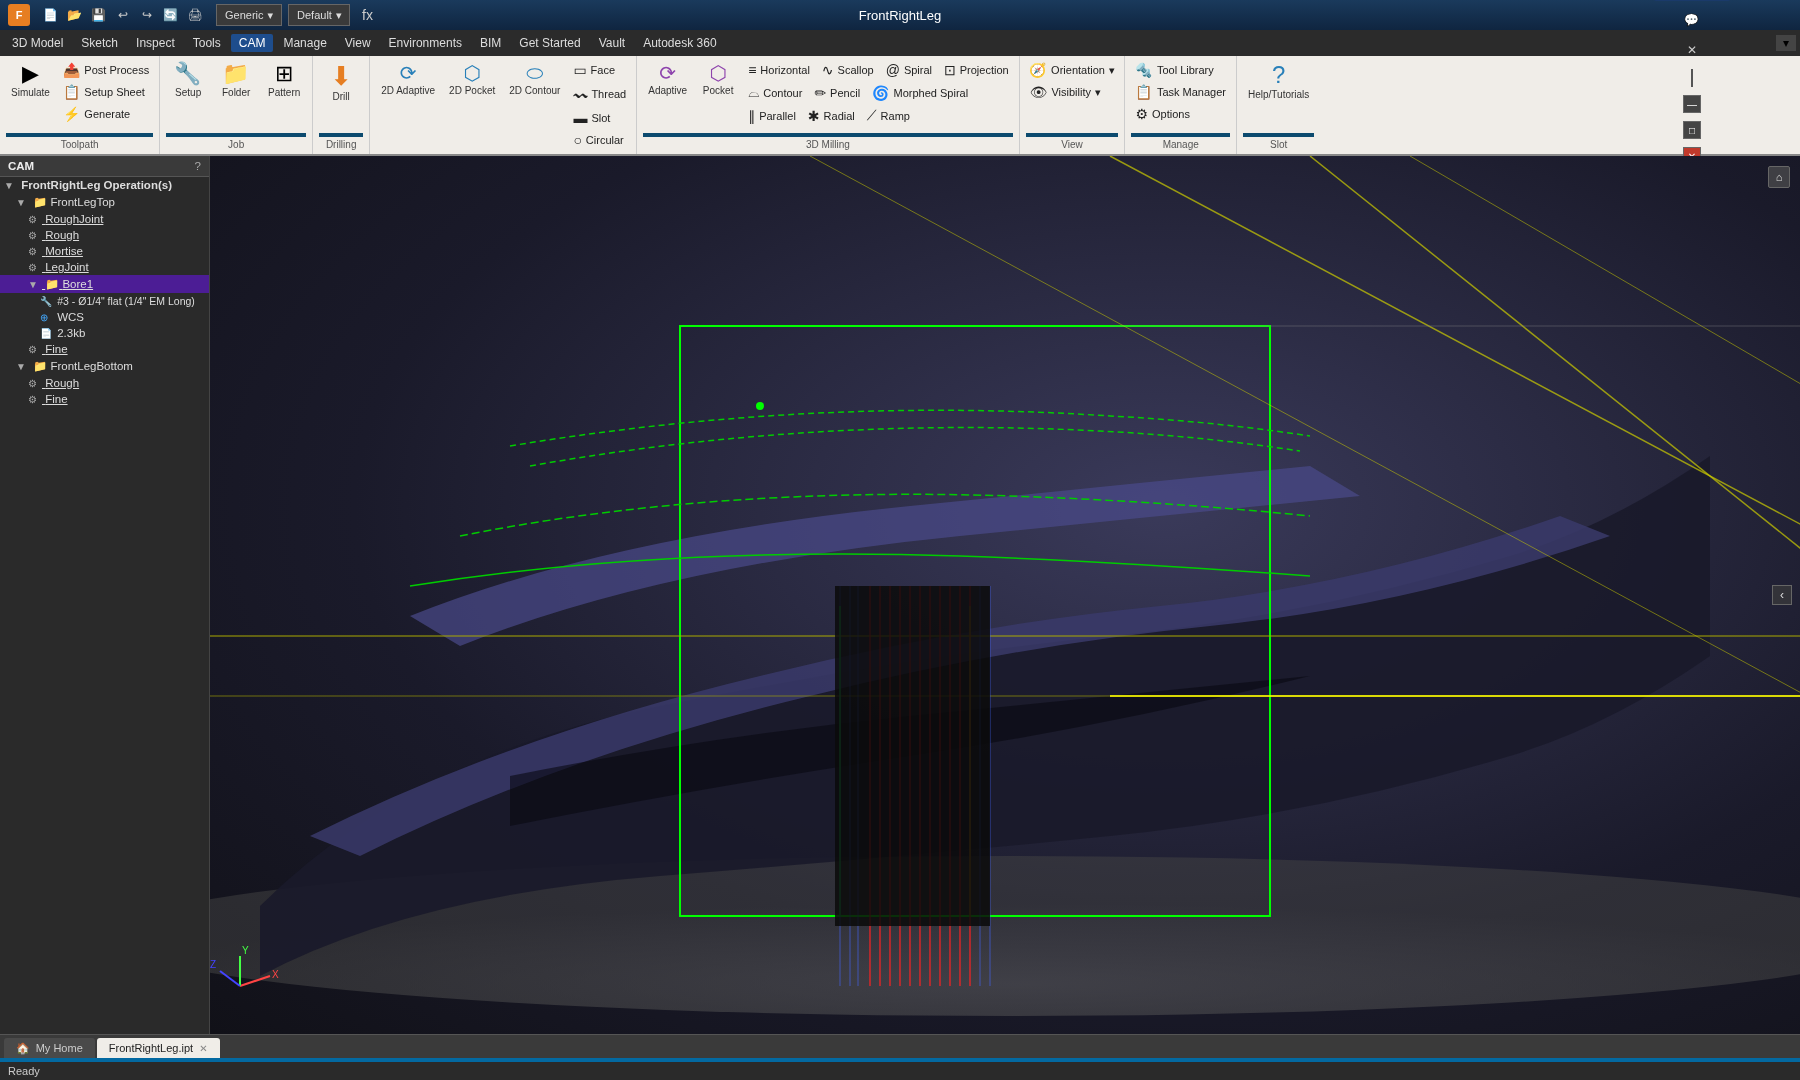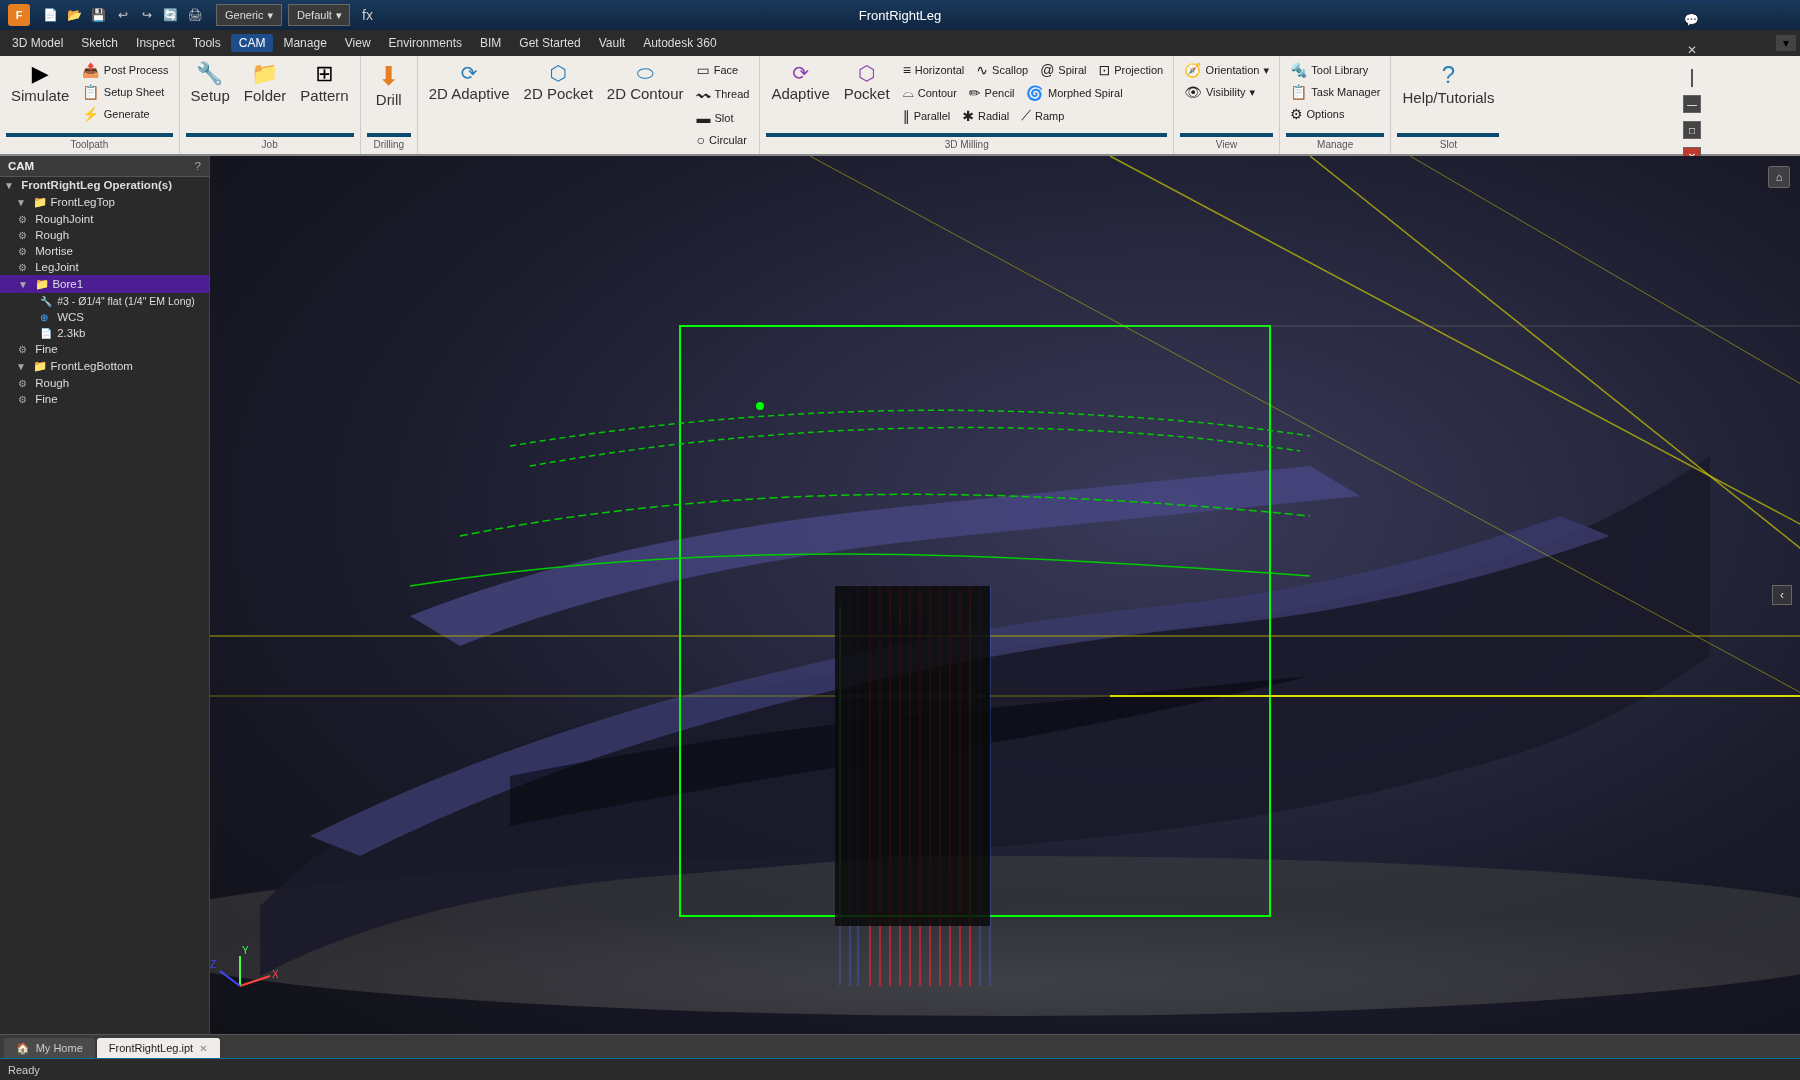--- a/index.html
+++ b/index.html
@@ -71,21 +71,21 @@
       display: flex;
       flex-direction: column;
       align-items: center;
       justify-content: center;
       cursor: pointer;
       padding: 3px 5px;
       border-radius: 3px;
       min-width: 44px;
     }
     .ribbon-btn .icon { font-size: 22px; line-height: 1; }
-    .ribbon-btn .label { font-size: 15px; color: #333; text-align: center; margin-top: 2px; }
+    .ribbon-btn .label { font-size: 10px; color: #333; text-align: center; margin-top: 2px; }
     .ribbon-btn-small {
       display: flex;
       align-items: center;
       gap: 4px;
       cursor: pointer;
       padding: 2px 4px;
       border-radius: 2px;
       white-space: nowrap;
       font-size: 11px;
       color: #222;
@@ -119,21 +119,21 @@
       justify-content: space-between;
       border-bottom: 1px solid #555;
     }
     .tree-item {
       padding: 2px 0;
       cursor: pointer;
       user-select: none;
     }
     .tree-indent-0 { padding-left: 4px; }
     .tree-indent-1 { padding-left: 16px; }
-    .tree-indent-2 { padding-left: 18px; }
+    .tree-indent-2 { padding-left: 28px; text-decoration: underline; }
     .tree-indent-3 { padding-left: 40px; }
     .tree-icon { display: inline-block; width: 14px; color: #aaa; font-size: 10px; }
     .tree-folder-icon { display: inline-block; width: 14px; color: #f0c040; }
 
     
     #viewport {
       flex: 1;
       position: relative;
       overflow: hidden;
       background: #1a1a2a;
@@ -166,21 +166,21 @@
       display: flex;
       align-items: center;
       justify-content: center;
       border-radius: 2px;
     }
 
     
     #statusbar {
       height: 22px;
       background: #2a2a2a;
-      border-top: 1px solid #0369a1;
+      border-top: 4px solid #0369a1;
       display: flex;
       align-items: center;
       padding: 0 8px;
       color: #ccc;
       font-size: 11px;
       gap: 20px;
     }
 
     
     #tabbar {

